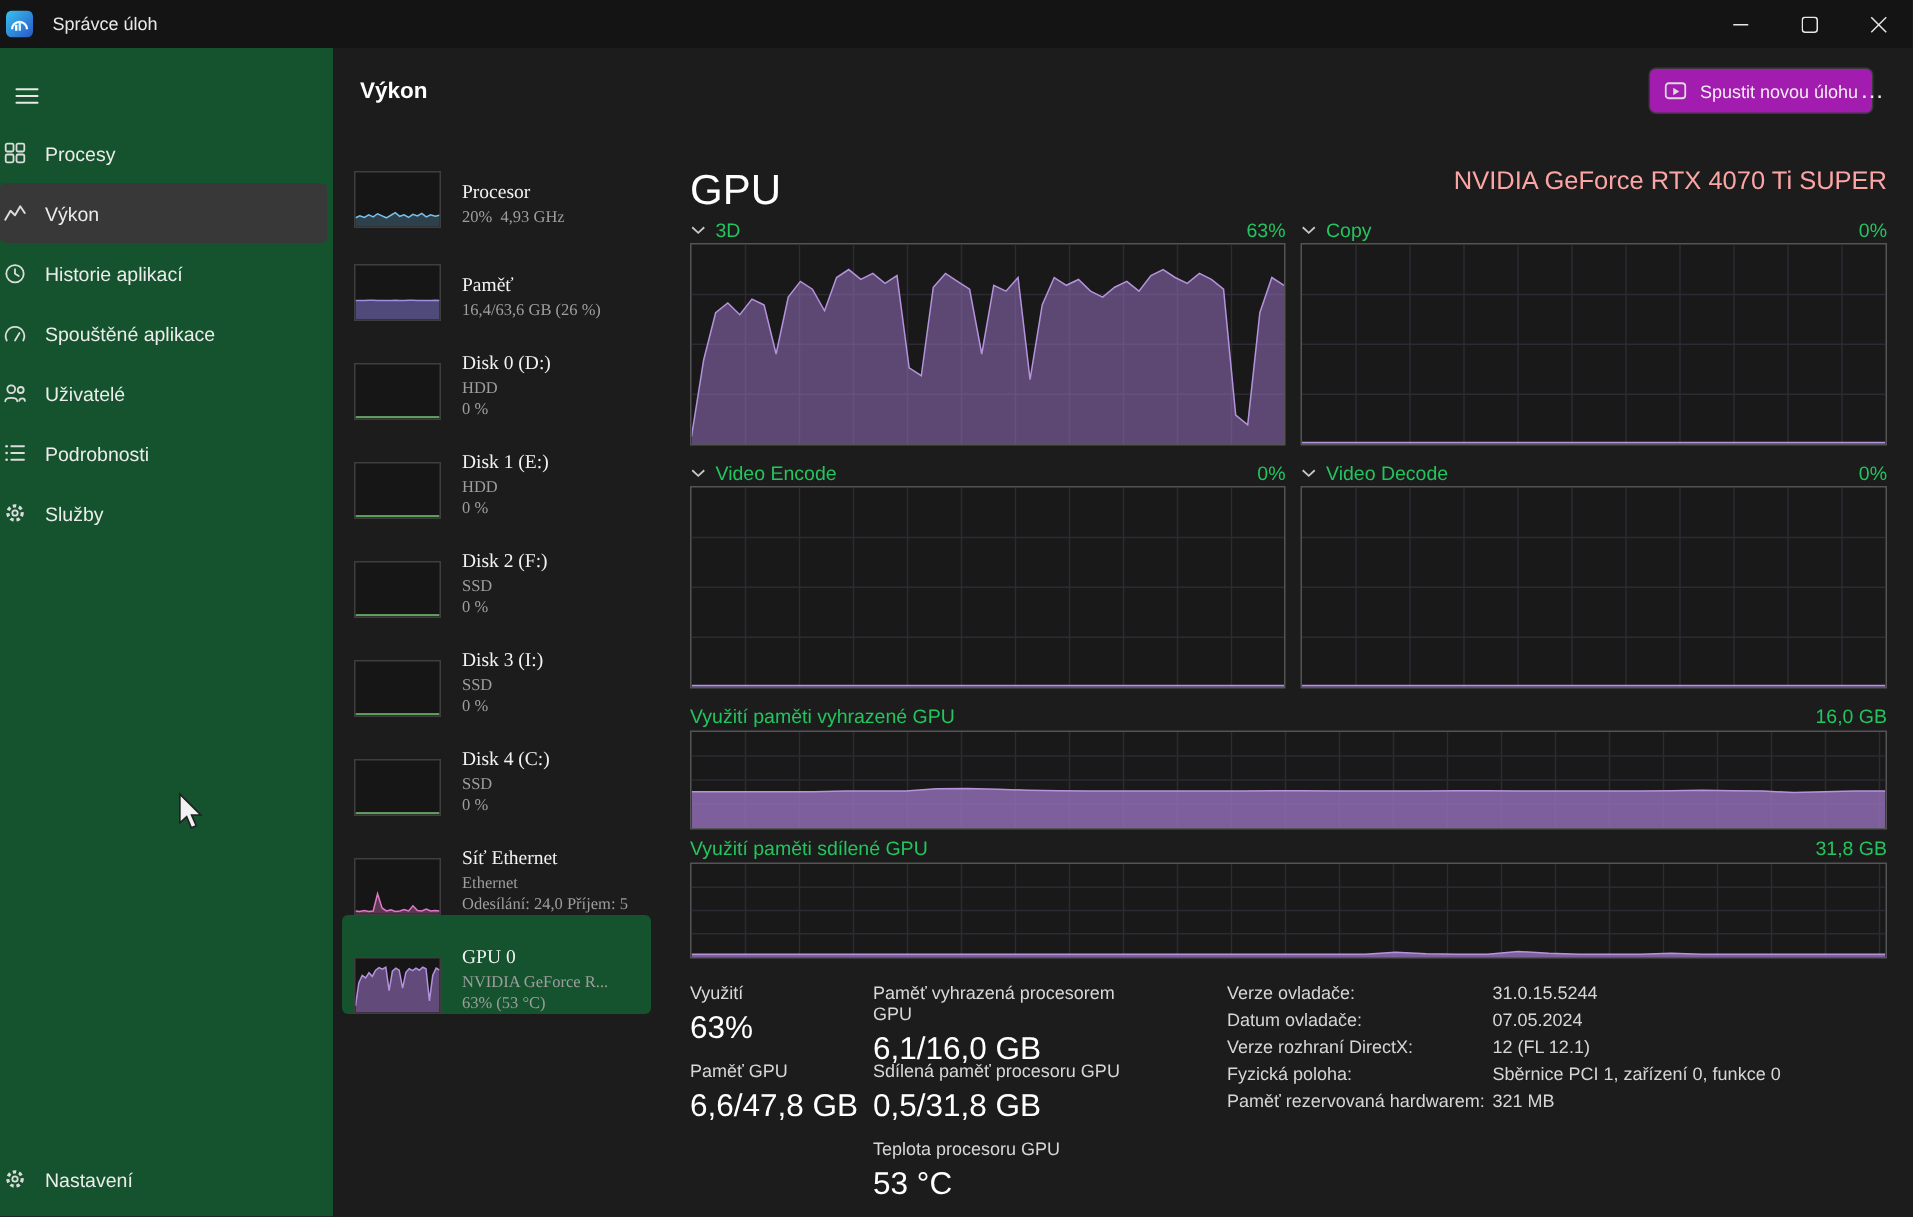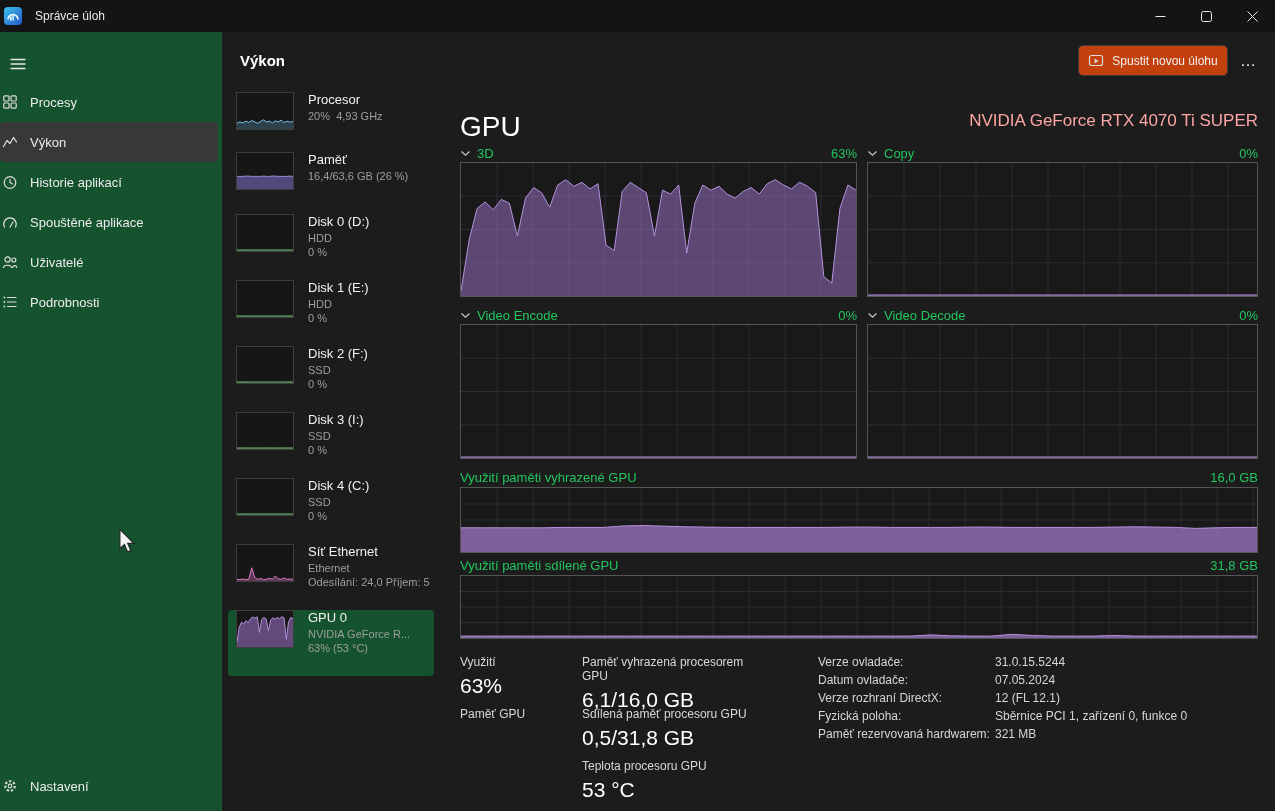--- a/index.html
+++ b/index.html
@@ -16,25 +16,25 @@
   .hamburger{position:absolute;left:2px;top:16px;width:32px;height:32px;background:transparent;border:none;display:flex;align-items:center;justify-content:center;}
   .nav{position:absolute;left:0;top:50px;width:222px;}
   .nav-item{height:40px;display:flex;align-items:center;padding-left:2px;font-size:13px;color:#ececec;border-radius:4px;margin-right:4px;cursor:default;}
   .nav-item.selected{background:#383838;}
   .nav-icon{width:16px;height:16px;margin-right:12px;flex:0 0 16px;display:inline-flex;}
   .settings-item{position:absolute;left:0;bottom:8px;width:218px;height:34px;display:flex;align-items:center;padding-left:2px;font-size:13px;color:#ececec;}
   
   .content{position:absolute;left:222px;top:32px;right:0;bottom:0;background:#1c1c1c;}
   .content-header{position:absolute;left:0;top:0;right:0;height:58px;}
   .page-title{position:absolute;left:18px;top:20px;font-size:15px;font-weight:700;color:#fff;}
-  .run-task-btn{position:absolute;right:47px;top:13px;width:150px;height:31px;background:#c2410c;border:1px solid #3a3a3a;border-radius:5px;display:flex;align-items:center;justify-content:center;gap:8px;color:#f0f0f0;font-size:12px;font-family:inherit;}
+  .run-task-btn{position:absolute;right:26px;top:13px;width:150px;height:31px;background:#a21caf;border:1px solid #3a3a3a;border-radius:5px;display:flex;align-items:center;justify-content:center;gap:8px;color:#f0f0f0;font-size:12px;font-family:inherit;}
   .more-btn{position:absolute;right:13px;top:13px;width:28px;height:31px;background:transparent;border:none;color:#f0f0f0;font-size:16px;line-height:20px;}
   
   .perf-list{position:absolute;left:6px;top:60px;width:206px;}
-  .perf-item{display:flex;align-items:flex-start;padding-left:8px;border-radius:4px;}
+  .perf-item{display:flex;align-items:flex-end;padding-left:8px;border-radius:4px;font-family:Liberation Serif, serif;}
   .perf-item.selected{background:#14532d;}
   .thumb{width:58px;height:38px;border:1px solid #3e3e3e;background:#161616;flex:0 0 58px;}
   .perf-text{margin-left:14px;width:130px;overflow:hidden;}
   .perf-title{font-size:13px;color:#f2f2f2;margin-bottom:2px;white-space:nowrap;}
   .perf-sub{font-size:11px;color:#9e9e9e;line-height:14px;white-space:pre;overflow:hidden;}
   
   .gpu-panel{position:absolute;left:238px;top:63px;width:798px;height:748px;}
   .gpu-heading{position:absolute;left:0;top:4px;font-size:28px;font-weight:400;color:#fff;margin-top:12px;}
   .gpu-name{position:absolute;right:0;top:16px;font-size:17px;color:#fca5a5;}
   .engine-label,.mem-label{position:absolute;display:flex;align-items:center;gap:6px;font-size:13px;color:#22c55e;height:16px;}
@@ -158,20 +158,29 @@
           <svg width="16" height="16" viewBox="0 0 16 16" stroke="#dcdcdc" stroke-width="1.2" stroke-linecap="round">
               <line x1="5.5" y1="3.5" x2="14" y2="3.5"></line>
               <line x1="5.5" y1="8" x2="14" y2="8"></line>
               <line x1="5.5" y1="12.5" x2="14" y2="12.5"></line>
               <circle cx="2.4" cy="3.5" r="0.9" fill="#dcdcdc" stroke="none"></circle>
               <circle cx="2.4" cy="8" r="0.9" fill="#dcdcdc" stroke="none"></circle>
               <circle cx="2.4" cy="12.5" r="0.9" fill="#dcdcdc" stroke="none"></circle>
             </svg>
         </span>
         <span>Podrobnosti</span>
+      </div>
+      <div class="nav-item">
+        <span class="nav-icon">
+          <svg width="16" height="16" viewBox="0 0 16 16" fill="none">
+              <circle cx="8" cy="8" r="4.8" stroke="#dcdcdc" stroke-width="2.1" stroke-dasharray="2.3 1.9"></circle>
+              <circle cx="8" cy="8" r="1.8" stroke="#dcdcdc" stroke-width="1.2"></circle>
+            </svg>
+        </span>
+        <span>Služby</span>
       </div>
     </div>
     <div class="settings-item">
       <span class="nav-icon">
         <svg width="16" height="16" viewBox="0 0 16 16" fill="none">
             <circle cx="8" cy="8" r="4.8" stroke="#dcdcdc" stroke-width="2.1" stroke-dasharray="2.3 1.9"></circle>
             <circle cx="8" cy="8" r="1.8" stroke="#dcdcdc" stroke-width="1.2"></circle>
           </svg>
       </span>
       <span>Nastavení</span>
@@ -501,20 +510,21 @@
           </svg>
         </div>
 
       <div class="stats">
         <div class="stat" style="left:0;top:4px">
           <div class="stat-label">Využití</div>
           <div class="stat-value">63%</div>
         </div>
         <div class="stat" style="left:0;top:56px">
           <div class="stat-label">Paměť GPU</div>
+          <div class="stat-value">6,6/47,8 GB</div>
         </div>
         <div class="stat" style="left:122px;top:4px">
           <div class="stat-label">Paměť vyhrazená procesorem GPU</div>
           <div class="stat-value">6,1/16,0 GB</div>
         </div>
         <div class="stat" style="left:122px;top:56px">
           <div class="stat-label">Sdílená paměť procesoru GPU</div>
           <div class="stat-value">0,5/31,8 GB</div>
         </div>
         <div class="stat" style="left:122px;top:108px">

